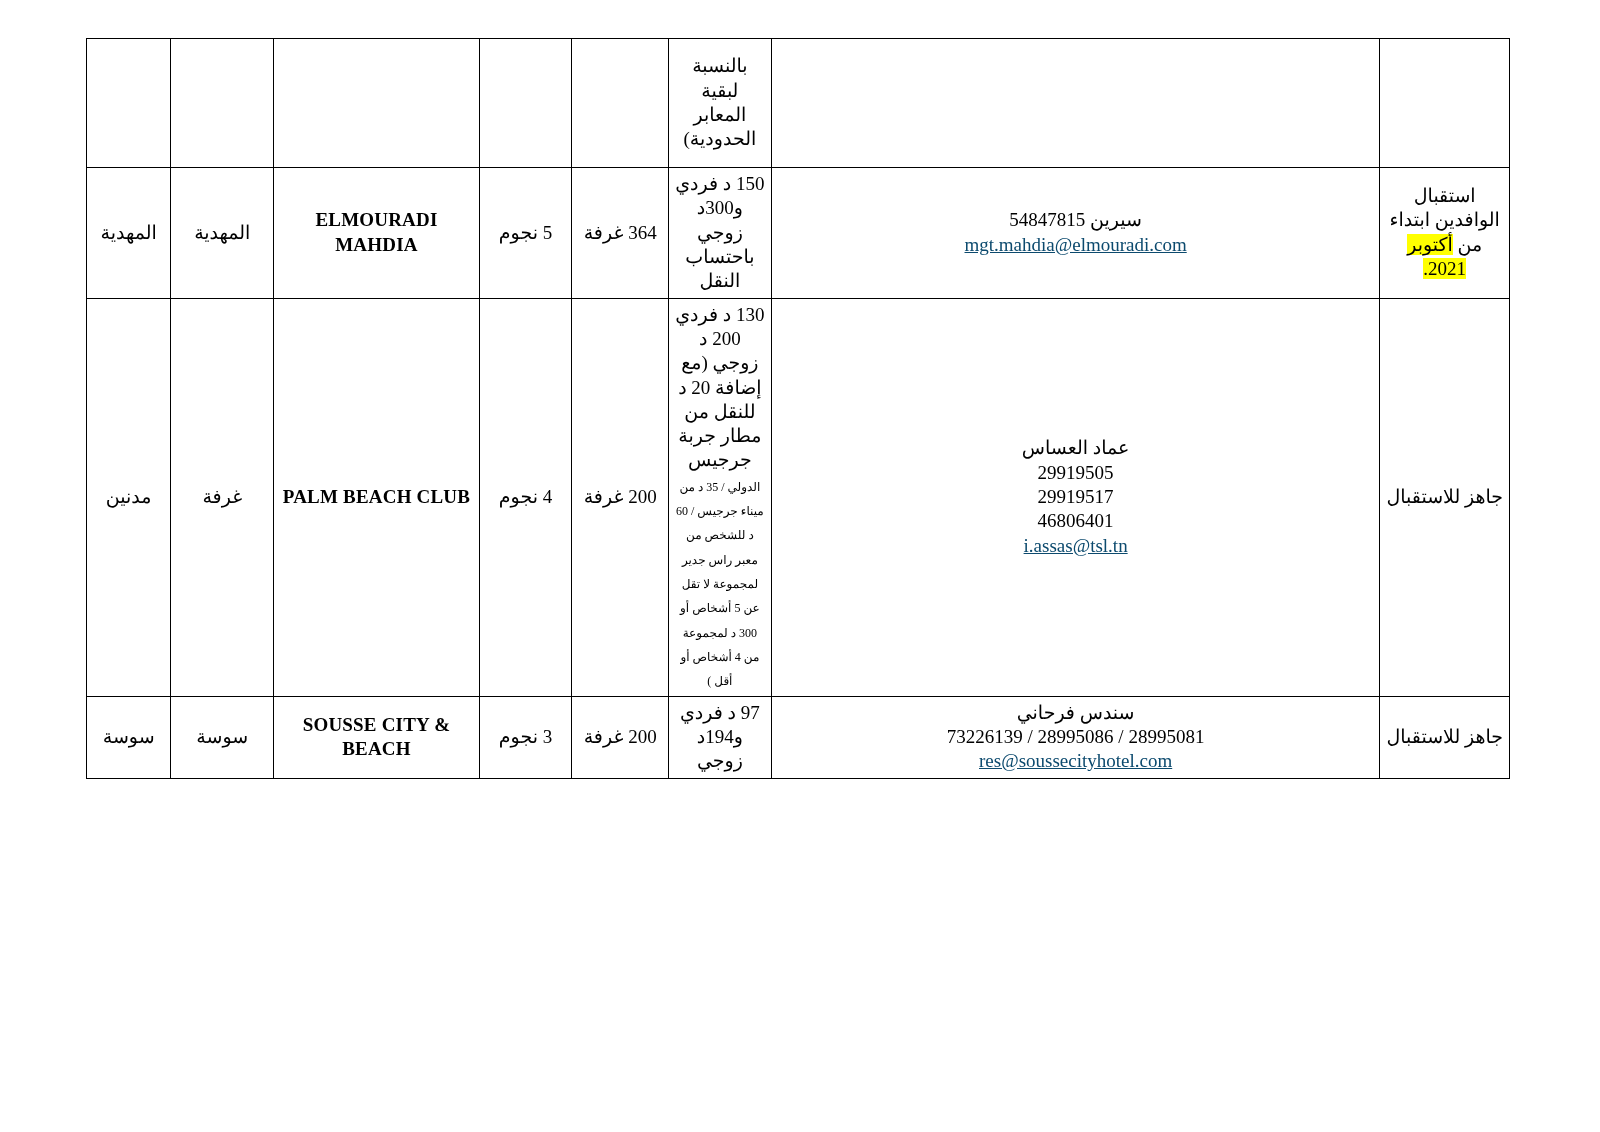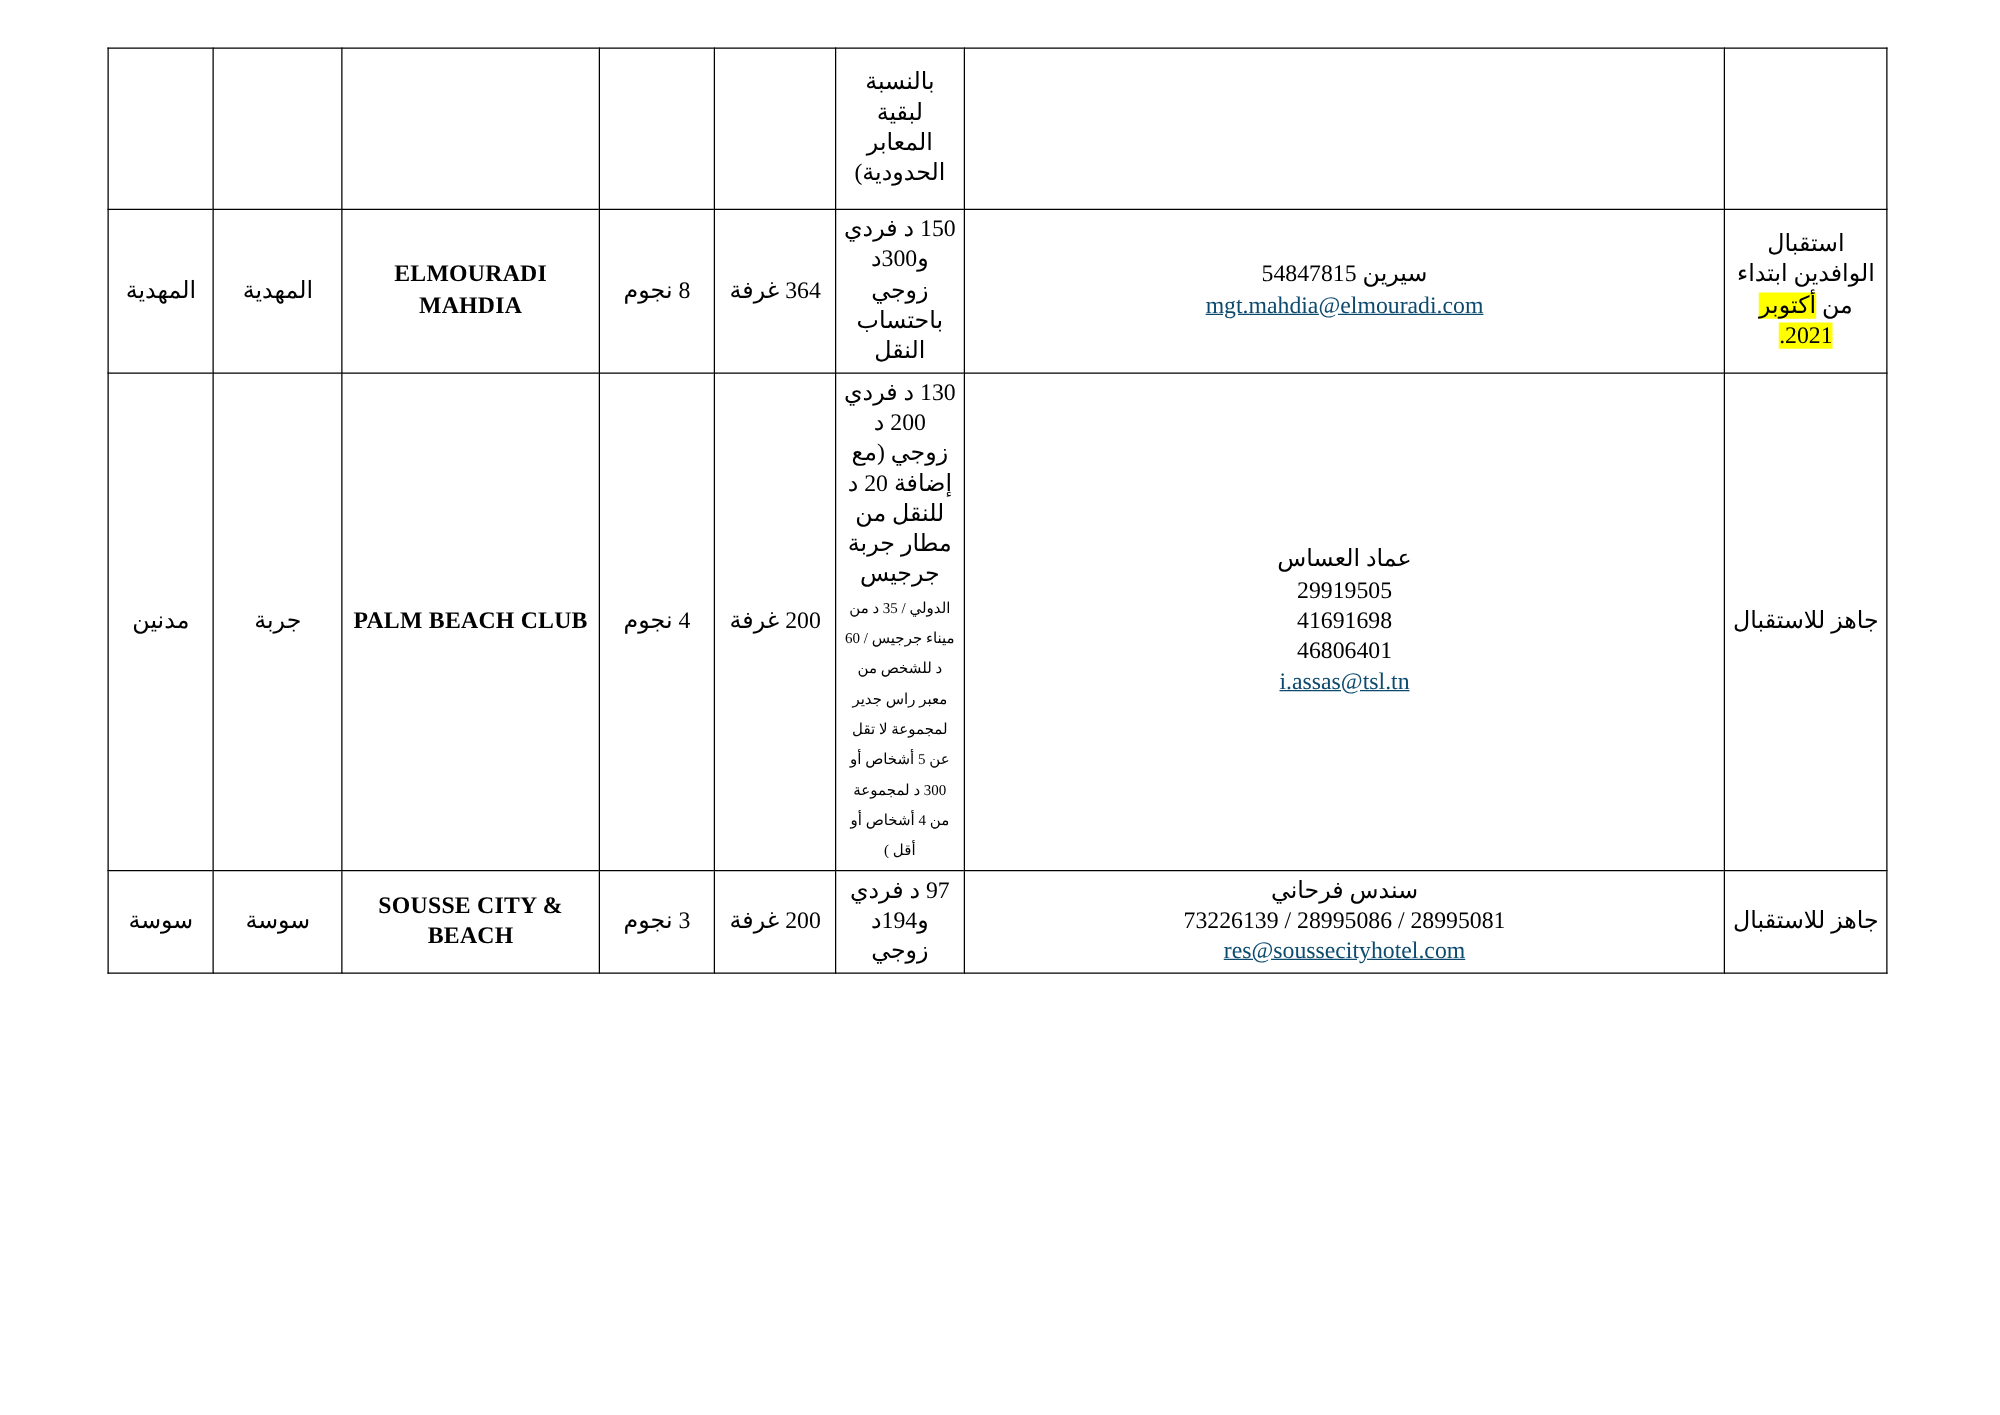--- a/index.html
+++ b/index.html
@@ -116,43 +116,43 @@
         <td class="status-cell">
           <span>استقبال الوافدين ابتداء من</span>
           <span class="hl">أكتوبر 2021.</span>
         </td>
         <td class="contact-cell">
           <span class="contact-line">سيرين 54847815</span>
           <span class="contact-line ltr"><a class="email-link" href="#">mgt.mahdia@elmouradi.com</a></span>
         </td>
         <td class="price-cell">150 د فردي و300د زوجي باحتساب النقل</td>
         <td class="rooms-cell">364 غرفة</td>
-        <td class="stars-cell">8 نجوم</td>
+        <td class="stars-cell">5 نجوم</td>
         <td class="hotel-name">ELMOURADI MAHDIA</td>
         <td>المهدية</td>
         <td>المهدية</td>
       </tr>
 
       <tr>
         <td class="status-cell">جاهز للاستقبال</td>
         <td class="contact-cell">
           <span class="contact-line">عماد العساس</span>
           <span class="contact-line ltr">29919505</span>
-          <span class="contact-line ltr">41691698</span>
+          <span class="contact-line ltr">29919517</span>
           <span class="contact-line ltr">46806401</span>
           <span class="contact-line ltr"><a class="email-link" href="#">i.assas@tsl.tn</a></span>
         </td>
         <td class="price-cell">
           <span>130 د فردي 200 د زوجي (مع إضافة 20 د للنقل من مطار جربة جرجيس</span>
           <span class="price-small">الدولي / 35 د من ميناء جرجيس / 60 د للشخص من معبر راس جدير لمجموعة لا تقل عن 5 أشخاص أو 300 د لمجموعة من 4 أشخاص أو أقل )</span>
         </td>
         <td class="rooms-cell">200 غرفة</td>
         <td class="stars-cell">4 نجوم</td>
         <td class="hotel-name">PALM BEACH CLUB</td>
-        <td>جربة</td>
+        <td>غرفة</td>
         <td>مدنين</td>
       </tr>
 
       <tr>
         <td class="status-cell">جاهز للاستقبال</td>
         <td class="contact-cell">
           <span class="contact-line">سندس فرحاني</span>
           <span class="contact-line ltr">73226139 / 28995086 / 28995081</span>
           <span class="contact-line ltr"><a class="email-link" href="#">res@soussecityhotel.com</a></span>
         </td>

